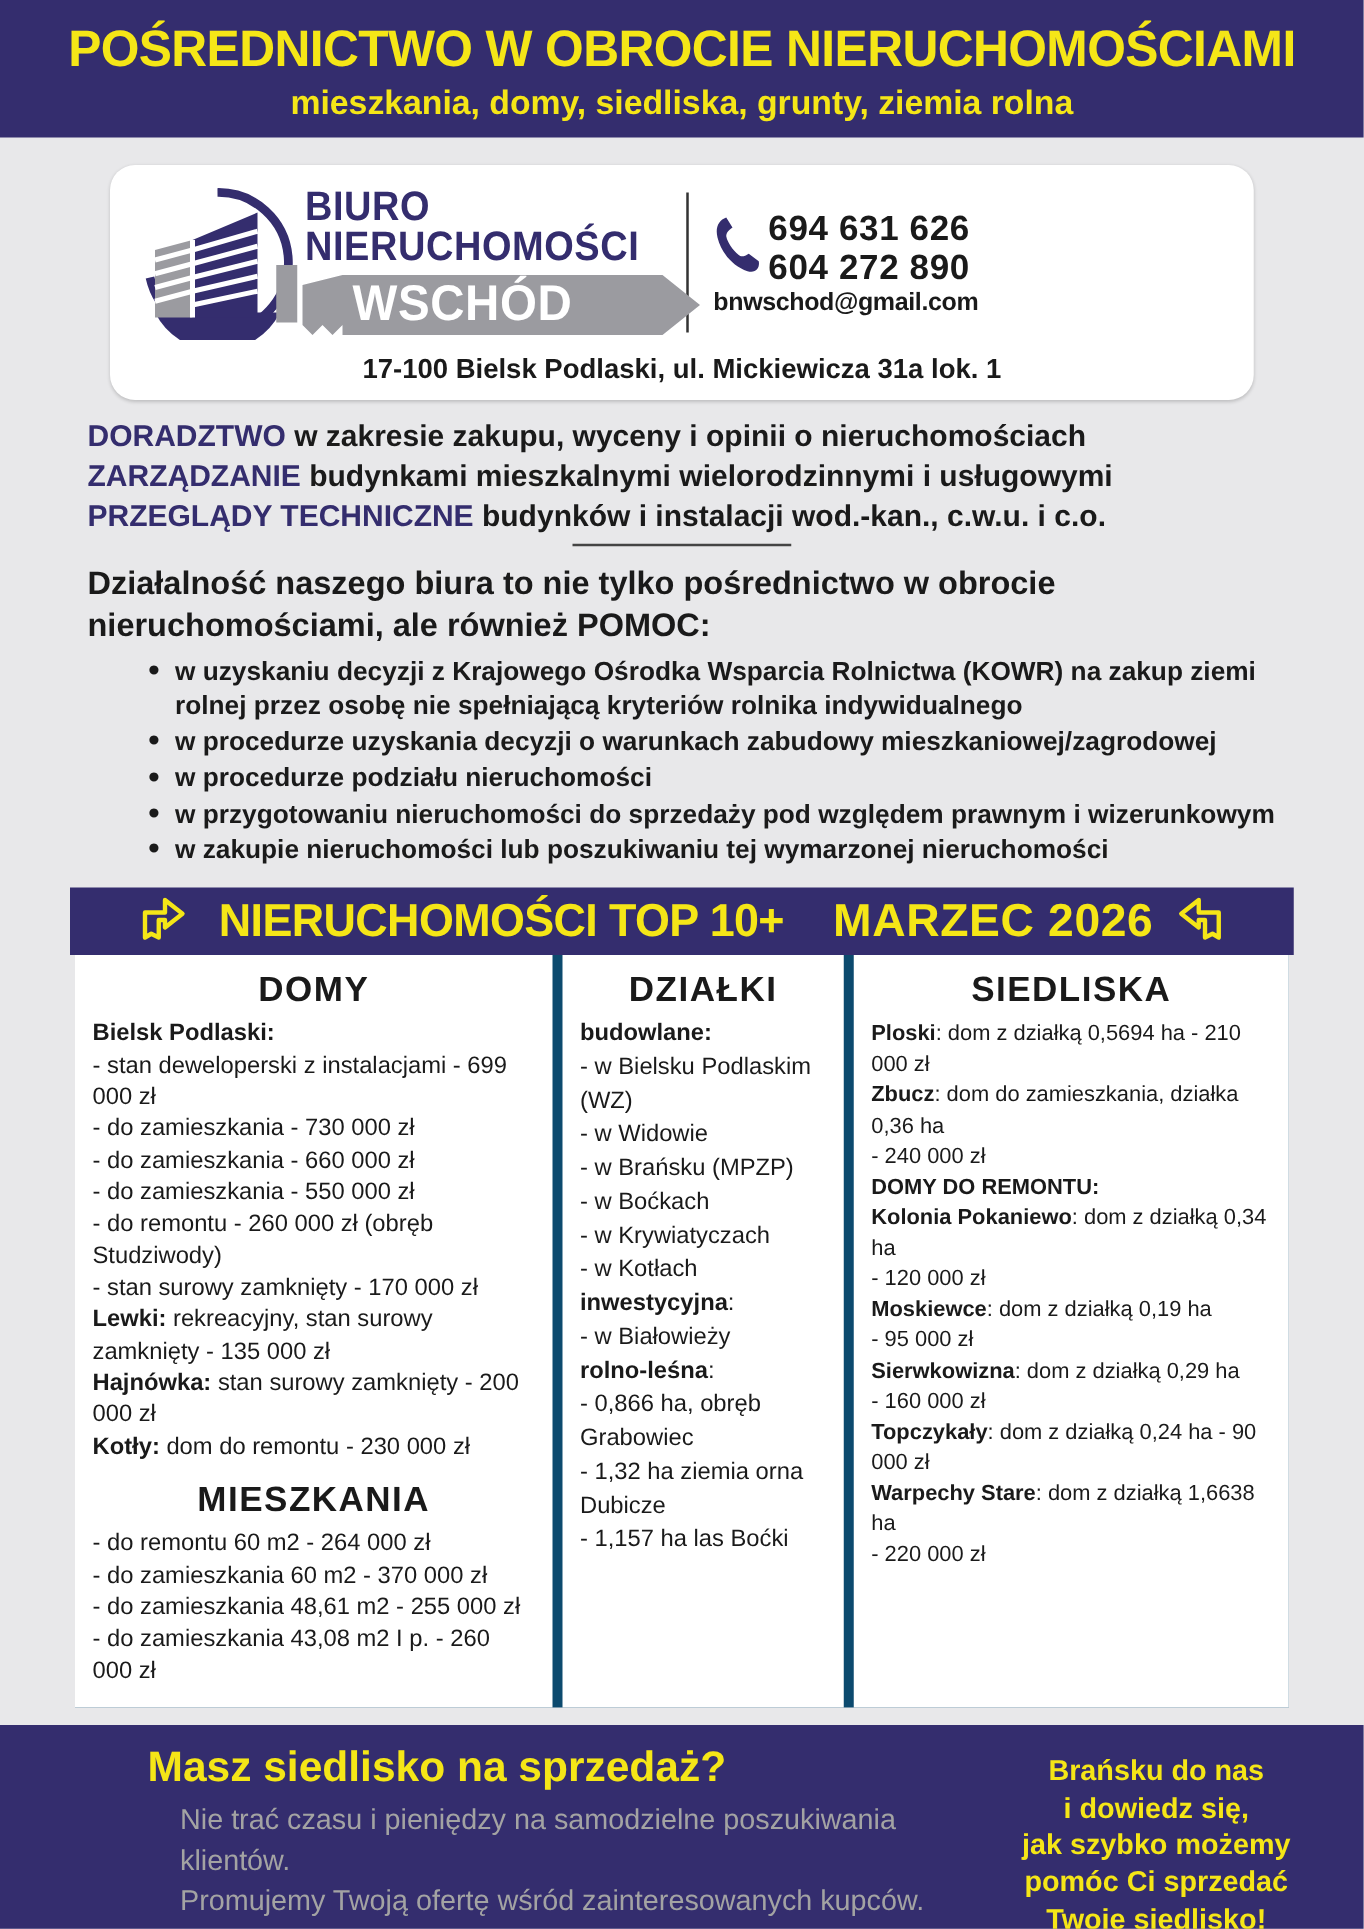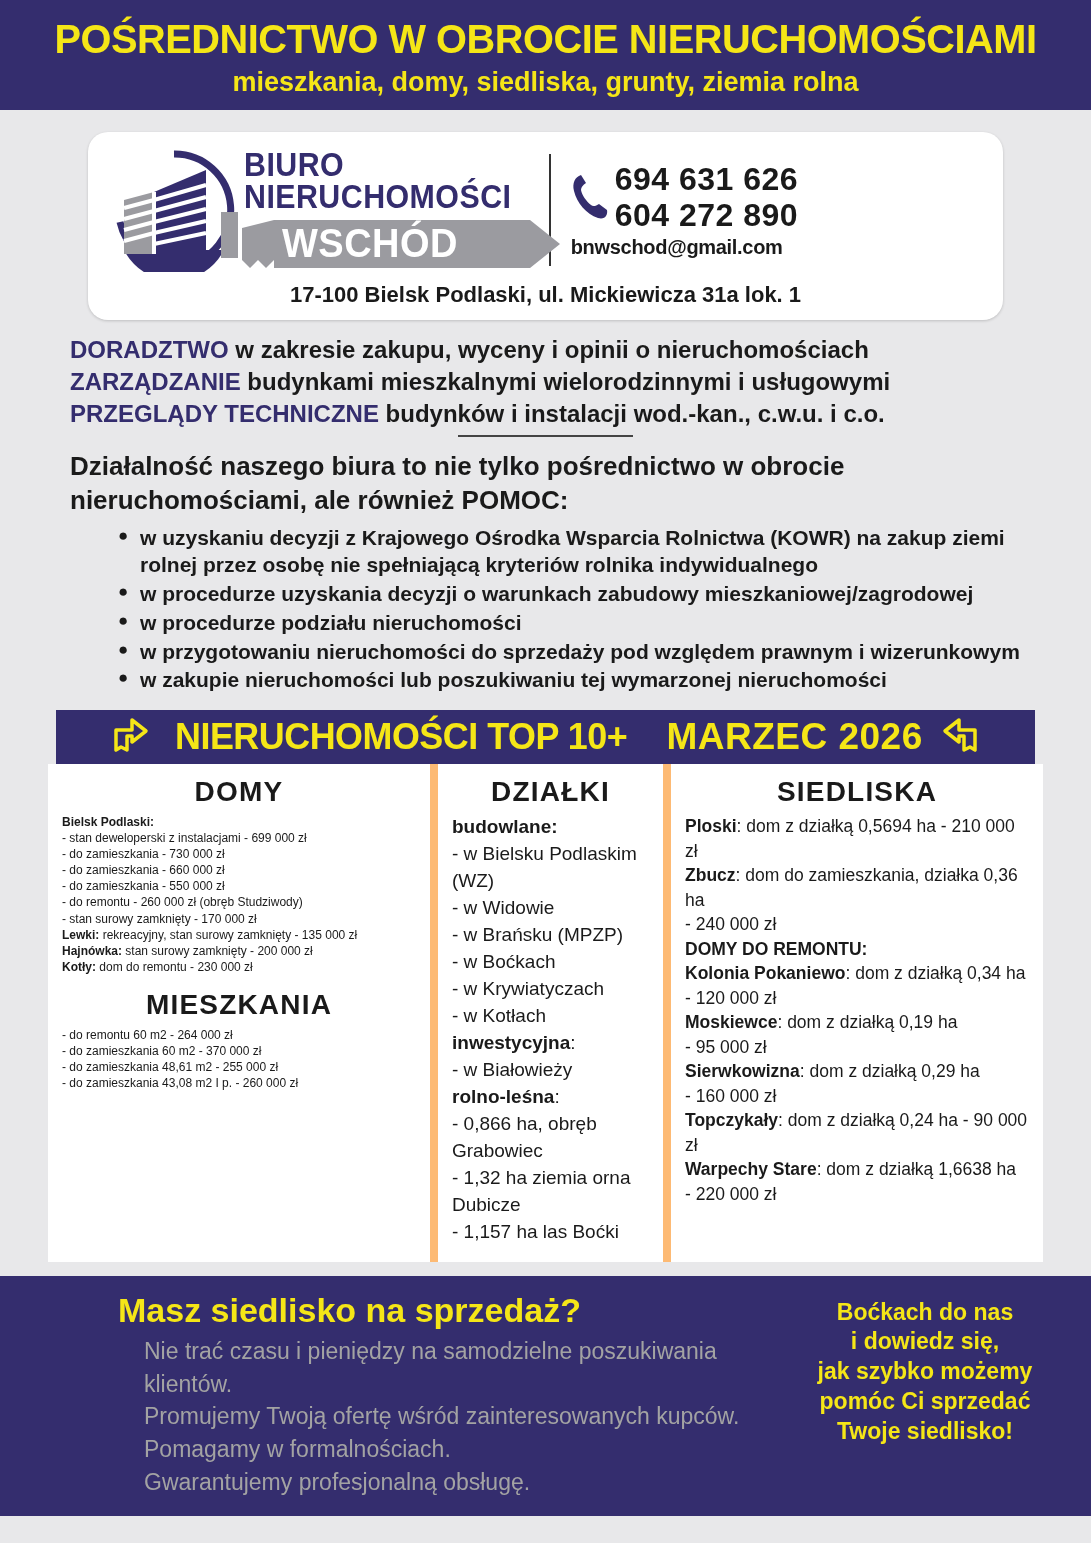--- a/index.html
+++ b/index.html
@@ -43,21 +43,21 @@
   .key-label {
     position:absolute; left:44px; top:5px; color:#fff;
     font-size:40px; font-weight:bold; letter-spacing:0.5px;
     transform:scaleX(0.95); transform-origin:left;
   }
   .divider-v { width:2px; background:#333; align-self:stretch; margin:6px 20px 6px 14px; }
   .contact { flex:1 1 auto; }
   .phone-line { display:flex; align-items:center; }
   .phone-icon { width:44px; flex:0 0 auto; }
   .phone-nums { }
-  .phone-num { font-size:32px; font-weight:bold; letter-spacing:0.5px; line-height:1.12; }
+  .phone-num { font-size:28px; font-weight:bold; letter-spacing:0.5px; line-height:1.12; }
   .email { font-size:20px; font-weight:bold; margin-top:2px; letter-spacing:-0.3px; }
   .address { text-align:center; font-size:22px; font-weight:bold; margin-top:10px; }
 
   
   .services { margin:14px 70px 0; }
   .svc-line { font-size:24px; font-weight:bold; line-height:1.33; white-space:nowrap; }
   .svc-key { color:#342d6e; }
   .svc-divider { width:175px; height:2px; background:#444; margin:5px auto 0; }
 
   
@@ -77,31 +77,31 @@
   .banner-title {
     color:#f5e617; font-size:37px; font-weight:bold; letter-spacing:-0.5px;
     transform:scaleX(0.97); white-space:nowrap;
   }
   .banner-month {
     color:#f5e617; font-size:37px; font-weight:bold; letter-spacing:0.5px;
     margin-left:14px; white-space:nowrap;
   }
 
   
-  .listings { margin:0 48px; display:flex; background:#fdba74; }
+  .listings { margin:0 60px; display:flex; background:#0c4a6e; }
   .col { background:#fff; padding:12px 14px 16px; }
   .col-domy { flex:0 0 382px; margin-right:8px; }
   .col-dzialki { flex:0 0 225px; margin-right:8px; }
   .col-siedliska { flex:1 1 auto; }
   .col-title {
     text-align:center; font-size:28px; font-weight:bold;
     letter-spacing:1.2px; margin-bottom:6px;
   }
   .col-title-sub { margin-top:14px; }
-  .li { font-size:12px; line-height:1.34; }
+  .li { font-size:19px; line-height:1.34; }
   .li-dz { font-size:19px; line-height:1.42; }
   .li-sd { font-size:17.5px; line-height:1.4; }
   .li b { font-weight:bold; }
 
   
   .cta { margin-top:14px; background:#342d6e; display:flex; padding:16px 0 18px; }
   .cta-left { flex:1 1 auto; padding-left:112px; }
   .cta-head {
     color:#f5e617; font-size:34px; font-weight:bold; line-height:1.1;
     margin-bottom:6px; margin-left:6px;
@@ -300,21 +300,21 @@
 
   <div class="cta">
     <div class="cta-left">
       <div class="cta-head">Masz siedlisko na sprzedaż?</div>
       <div class="cta-body">Nie trać czasu i pieniędzy na samodzielne poszukiwania klientów.</div>
       <div class="cta-body">Promujemy Twoją ofertę wśród zainteresowanych kupców.</div>
       <div class="cta-body">Pomagamy w formalnościach.</div>
       <div class="cta-body">Gwarantujemy profesjonalną obsługę.</div>
     </div>
     <div class="cta-right">
-      <div>Boćkach do nas</div>
+      <div>Brańsku do nas</div>
       <div>i dowiedz się,</div>
       <div>jak szybko możemy</div>
       <div>pomóc Ci sprzedać</div>
       <div>Twoje siedlisko!</div>
     </div>
   </div>
 
   <div class="footer">
     <div class="footer-url">www.bnwschod.pl</div>
   </div>

